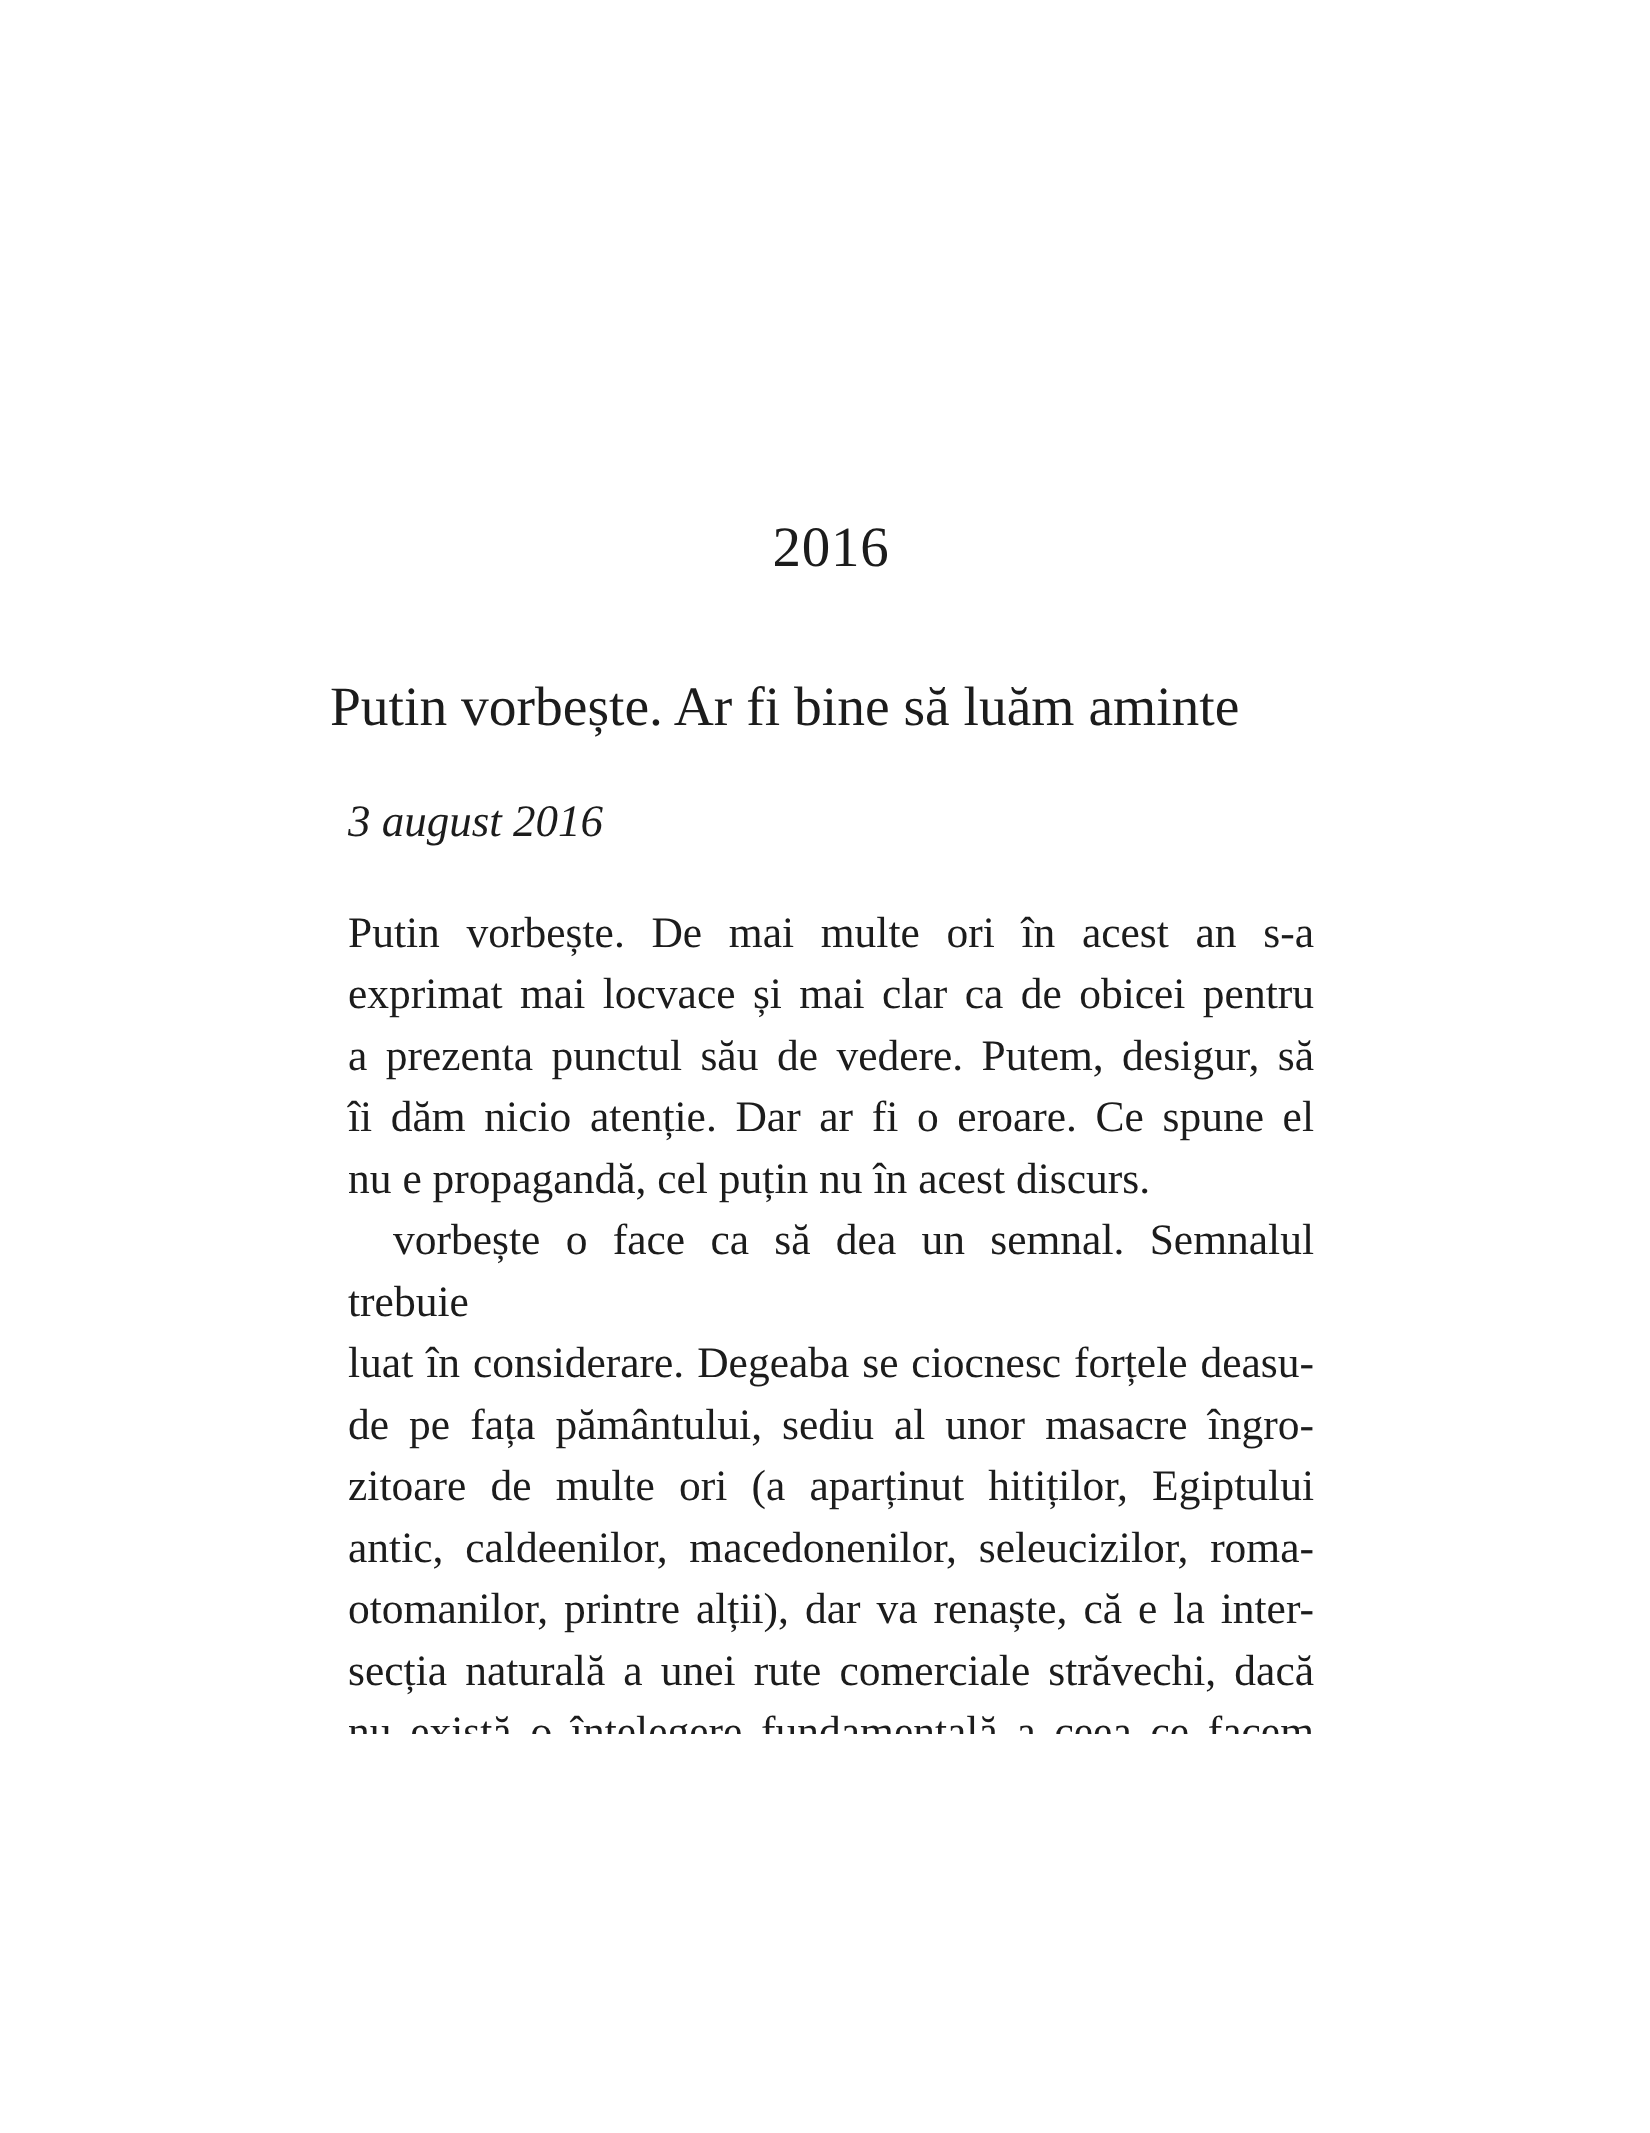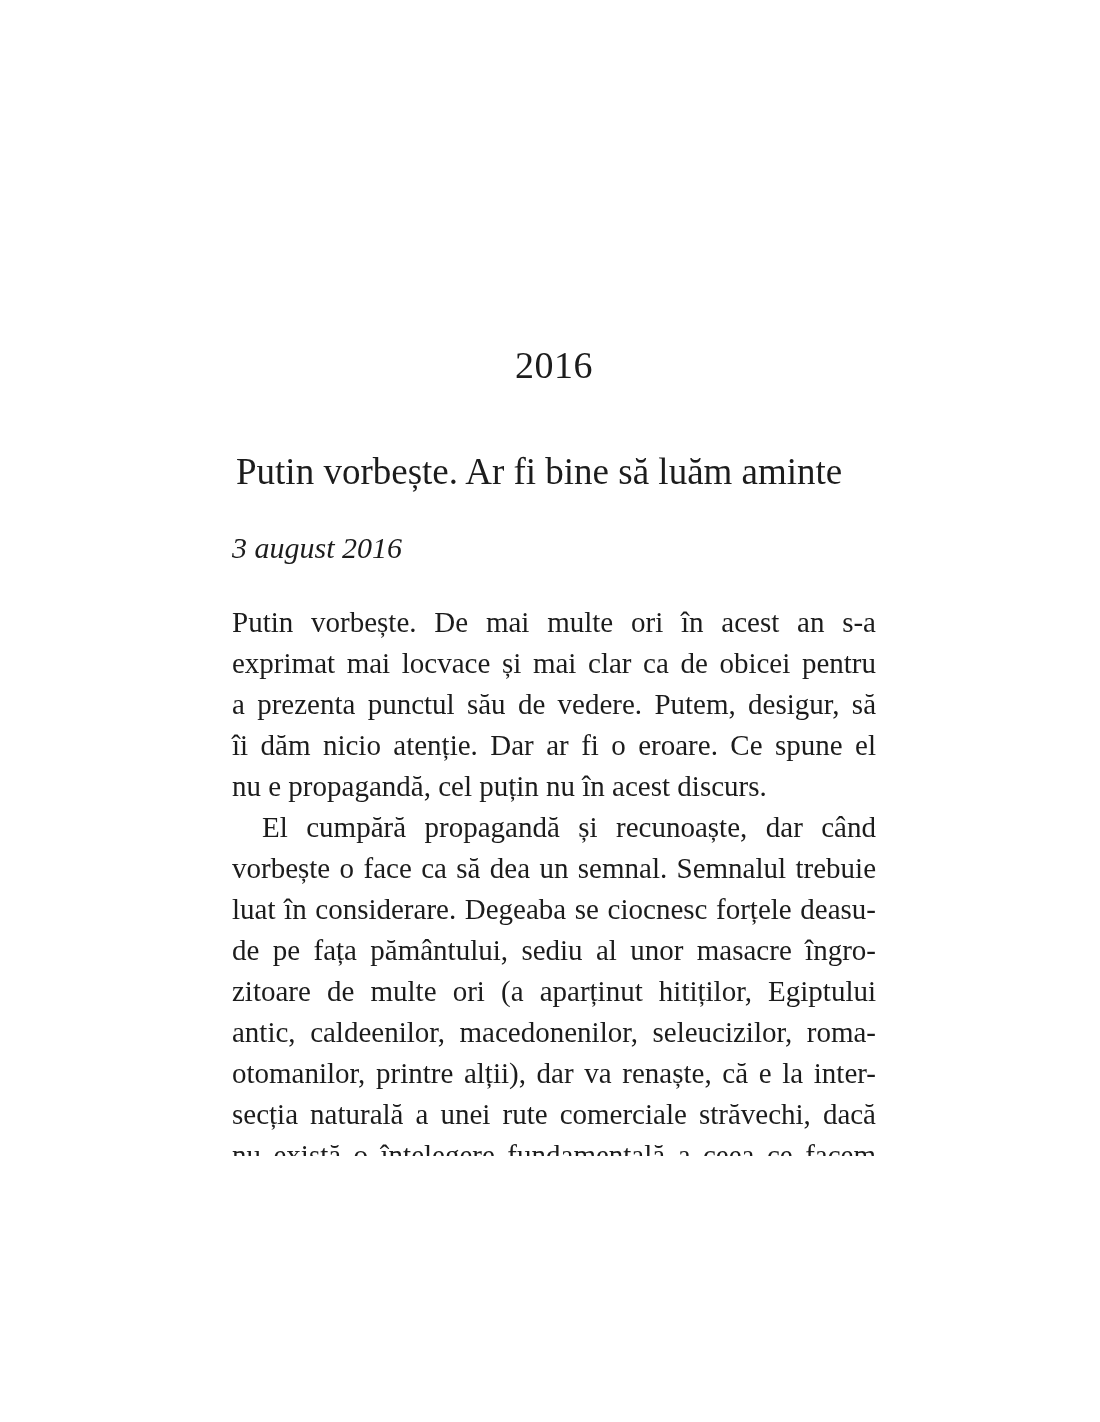--- a/index.html
+++ b/index.html
@@ -21,21 +21,21 @@
     left: 232px;
     width: 644px;
     top: 345px;
     font-size: 38px;
     line-height: 1.1;
     text-align: center;
     letter-spacing: 0.5px;
   }
   .article-title {
     position: absolute;
-    left: 236px;
+    left: 220px;
     width: 700px;
     top: 452px;
     font-size: 37px;
     line-height: 1.1;
     white-space: nowrap;
   }
   .date-line {
     position: absolute;
     left: 232px;
     top: 531px;
@@ -85,21 +85,20 @@
   <div class="date-line">3 august 2016</div>
   <div class="body-text" id="body-text">
       <div class="paragraph">
         <div class="line">Putin vorbește. De mai multe ori în acest an s-a</div>
         <div class="line">exprimat mai locvace și mai clar ca de obicei pentru</div>
         <div class="line">a prezenta punctul său de vedere. Putem, desigur, să</div>
         <div class="line">îi dăm nicio atenție. Dar ar fi o eroare. Ce spune el</div>
         <div class="line last">nu e propagandă, cel puțin nu în acest discurs.</div>
       </div>
       <div class="paragraph indent">
-        <div class="line">El cumpără propagandă și recunoaște, dar când</div>
         <div class="line">vorbește o face ca să dea un semnal. Semnalul trebuie</div>
         <div class="line">luat în considerare. Degeaba se ciocnesc forțele deasu-</div>
         <div class="line">de pe fața pământului, sediu al unor masacre îngro-</div>
         <div class="line">zitoare de multe ori (a aparținut hitiților, Egiptului</div>
         <div class="line">antic, caldeenilor, macedonenilor, seleucizilor, roma-</div>
         <div class="line">otomanilor, printre alții), dar va renaște, că e la inter-</div>
         <div class="line">secția naturală a unei rute comerciale străvechi, dacă</div>
         <div class="line">nu există o înțelegere fundamentală a ceea ce facem</div>
       </div>
     </div>

